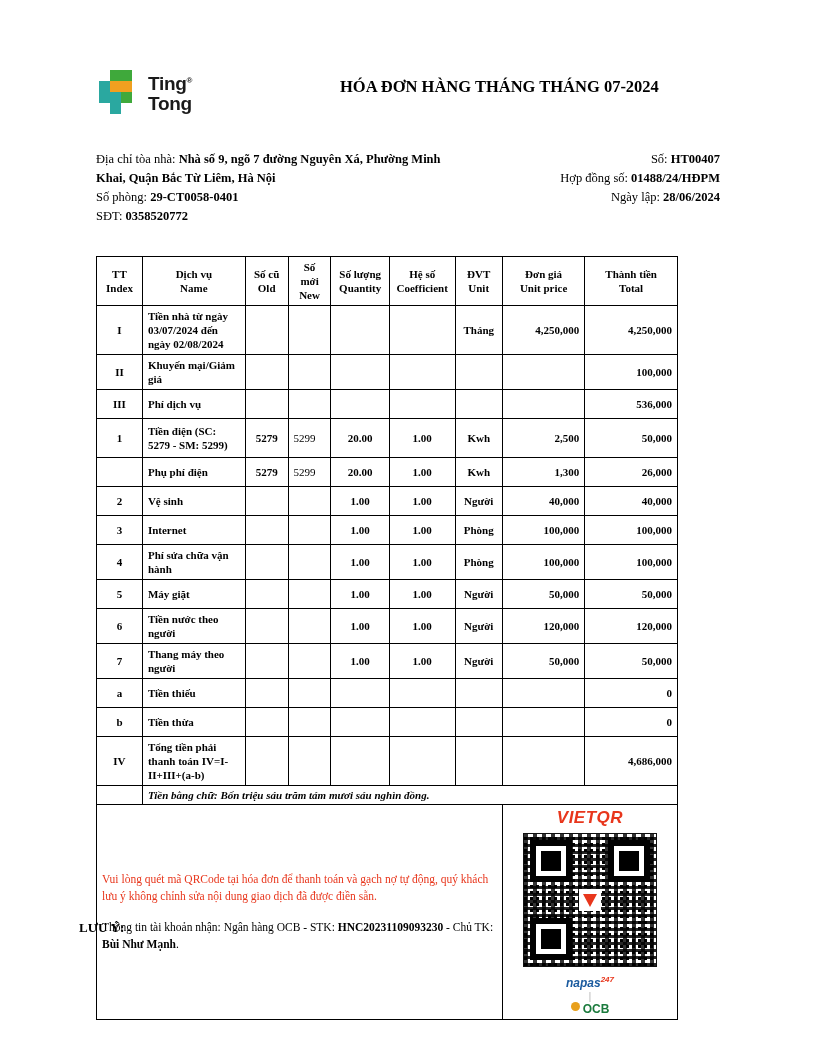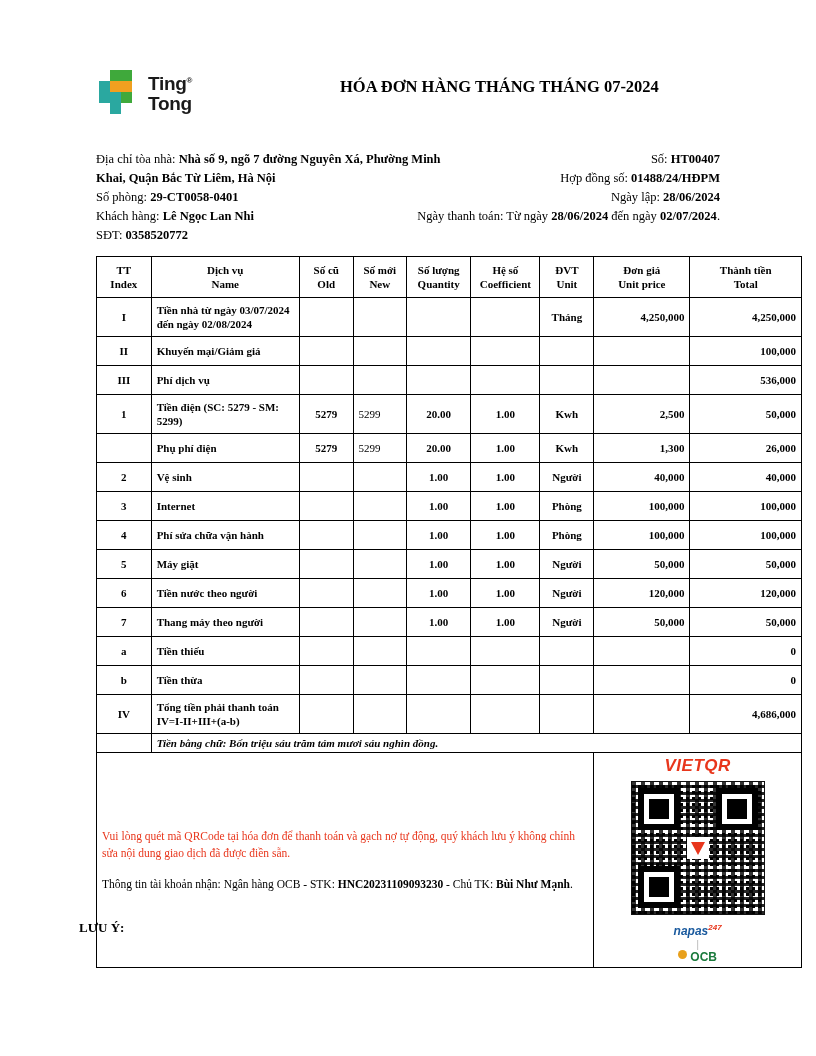--- a/index.html
+++ b/index.html
@@ -94,21 +94,21 @@
   .addr-line2 {
     font-weight: bold;
   }
 
   
   table.inv {
     position: absolute;
     top: 256px;
     left: 96px;
     border-collapse: collapse;
-    width: 706px;
+    width: 582px;
     font-size: 11px;
   }
   table.inv td, table.inv th {
     border: 1px solid #000;
     padding: 3px 5px;
     vertical-align: middle;
   }
   table.inv thead th {
     text-align: center;
     font-weight: bold;
@@ -299,32 +299,20 @@
       </span>
     </div>
     <div class="meta-row">
       <span class="meta-left">
         <span>Số phòng:</span>
         <span class="b">29-CT0058-0401</span>
       </span>
       <span class="meta-right">
         <span>Ngày lập:</span>
         <span class="b">28/06/2024</span>
-      </span>
-    </div>
-    <div class="meta-row">
-      <span class="meta-left">
-        <span>Khách hàng:</span>
-        <span class="b">Lê Ngọc Lan Nhi</span>
-      </span>
-      <span class="meta-right">
-        <span>Ngày thanh toán: Từ ngày</span>
-        <span class="b">28/06/2024</span>
-        <span>đến ngày</span>
-        <span class="b">02/07/2024</span><span>.</span>
       </span>
     </div>
     <div class="meta-row">
       <span class="meta-left">
         <span>SĐT:</span>
         <span class="b">0358520772</span>
       </span>
     </div>
   </div>
 

